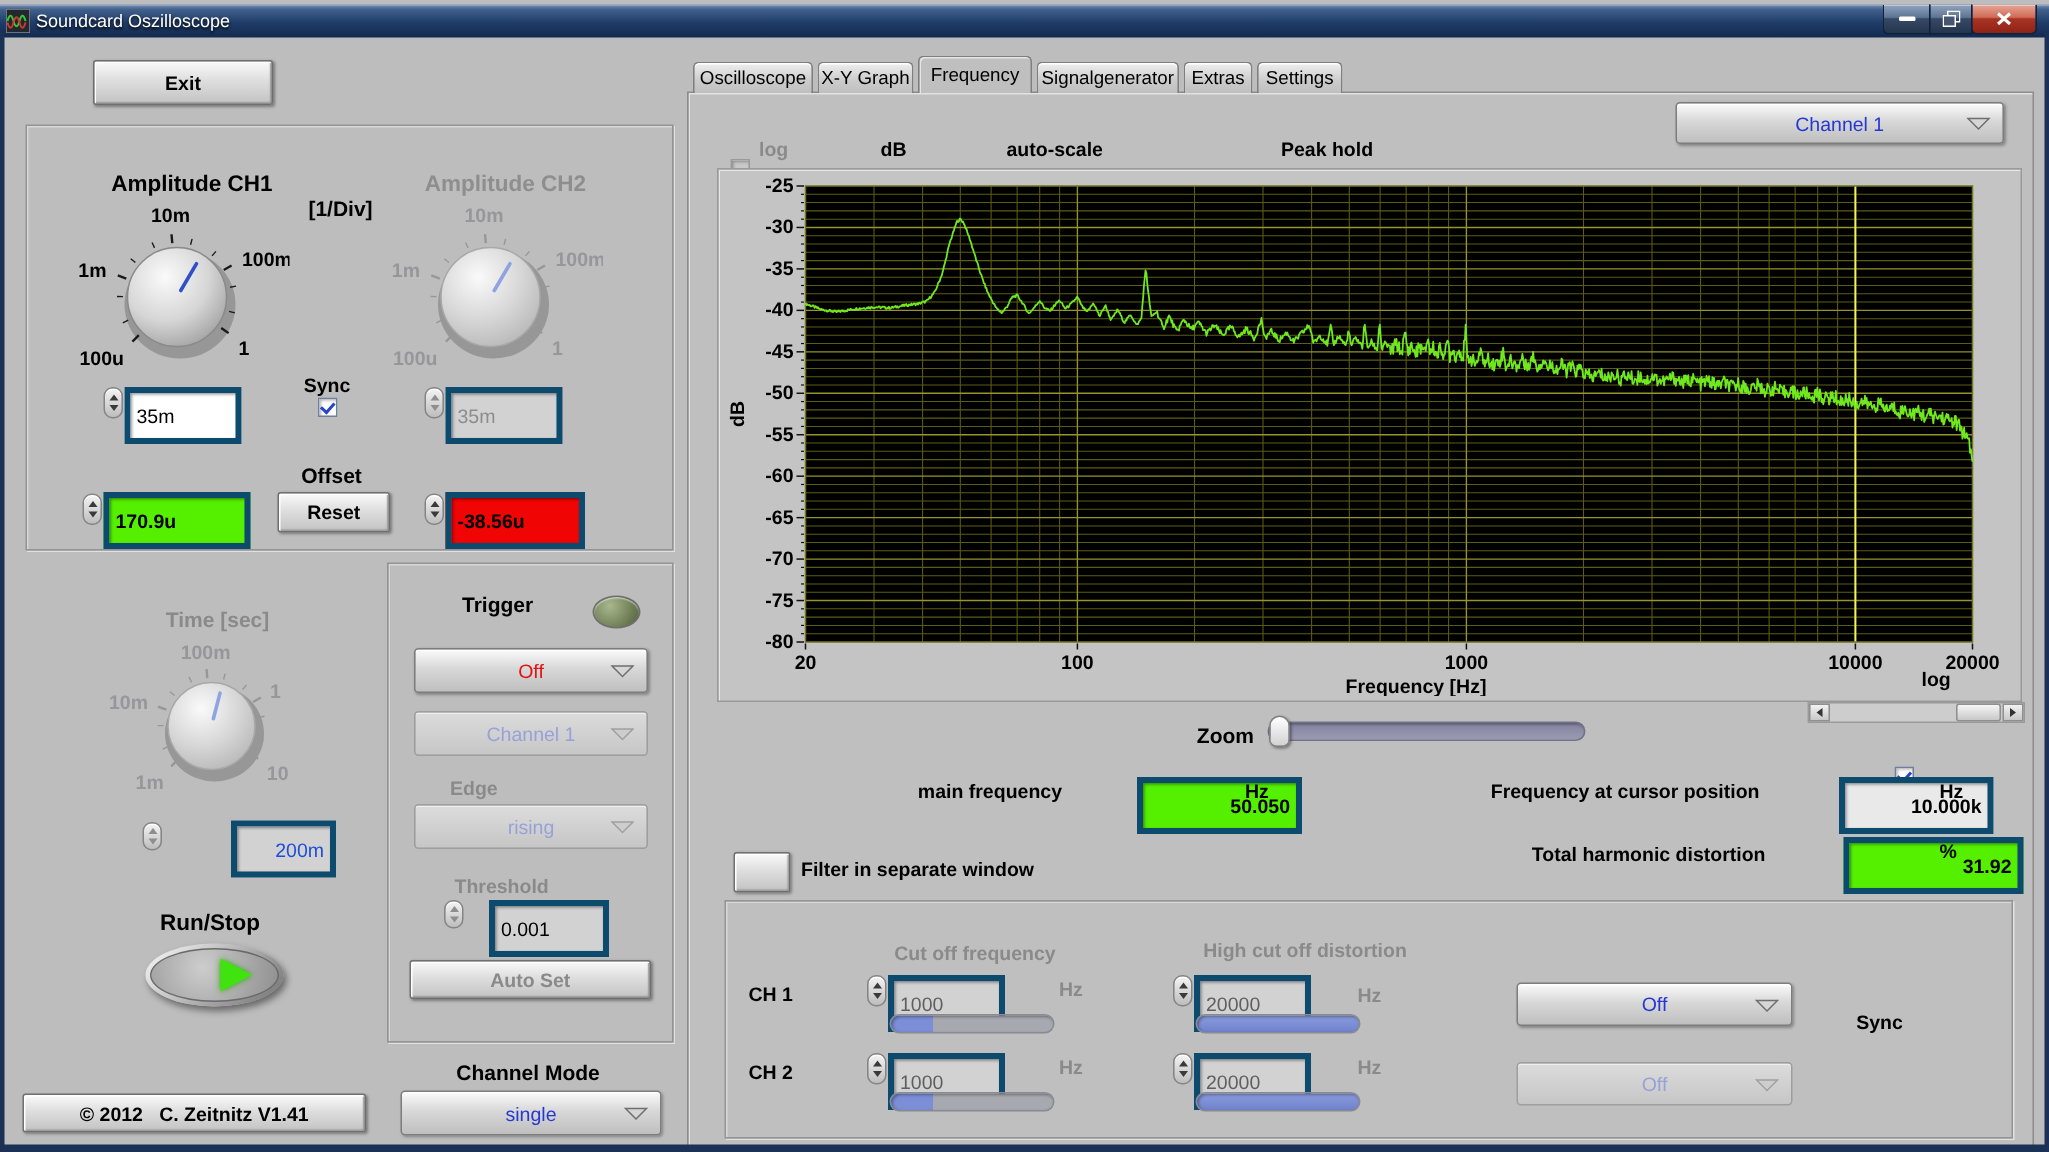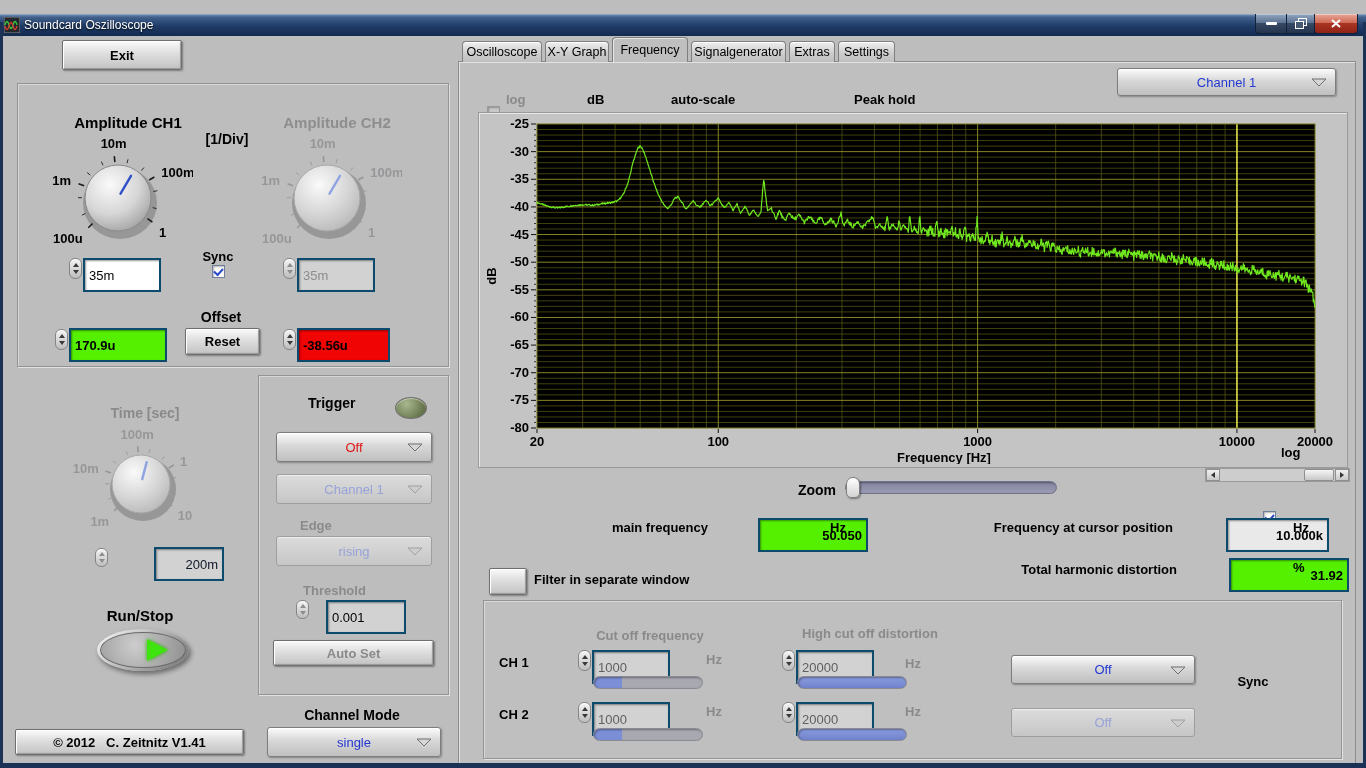--- a/index.html
+++ b/index.html
@@ -3,39 +3,39 @@
 <meta charset="utf-8">
 <style>
   html,body{margin:0;padding:0;background:#555;font-family:"Liberation Sans",sans-serif;}
   #win{position:relative;width:1366px;height:768px;background:#bdbdbd;overflow:hidden;}
   .a{position:absolute;}
   .lbl{font-weight:bold;font-size:13px;color:#000;white-space:nowrap;}
   .lbl.gray{color:#8a8a8a;}
   .center{text-align:center;}
   .rightal{text-align:right;}
   
-  #titlebar{left:0;top:14px;width:1366px;height:22px;background:linear-gradient(180deg,#7d96b7 0%,#41608c 15%,#1f3c68 55%,#122a50 100%);box-shadow:inset 0 1px 0 #89a2c2;}
+  #titlebar{left:0;top:3px;width:1366px;height:22px;background:linear-gradient(180deg,#7d96b7 0%,#41608c 15%,#1f3c68 55%,#122a50 100%);box-shadow:inset 0 1px 0 #89a2c2;}
   #title-text{left:24px;top:4px;color:#fff;font-size:12px;text-shadow:0 1px 2px #000;}
   #winbtns{right:8px;top:0;display:flex;}
   .wbtn{height:19px;border:1px solid #10213c;border-top:none;background:linear-gradient(180deg,#93a6c0 0%,#5d7493 45%,#364964 50%,#24354e 100%);display:flex;align-items:center;justify-content:center;margin-left:-1px;box-shadow:inset 0 1px 0 rgba(255,255,255,.4);}
   .wbtn.close{background:linear-gradient(180deg,#e8a89a 0%,#cf6a55 45%,#a93423 50%,#8f2315 100%);border-radius:0 0 4px 4px;}
   .wbtn:first-child{border-radius:0 0 0 4px;}
   
   .btn{background:linear-gradient(180deg,#fafafa 0%,#dedede 45%,#c3c3c3 100%);border:1px solid #6f6f6f;box-shadow:inset 1px 1px 0 #fff,inset -1px -1px 1px #9a9a9a,1px 1px 2px rgba(0,0,0,.35);font-weight:bold;font-size:13px;display:flex;align-items:center;justify-content:center;color:#000;border-radius:2px;}
   .btn.graytext{color:#8a8a8a;}
   
   .grp{border:1px solid #949494;box-shadow:1px 1px 0 rgba(255,255,255,.55),inset 1px 1px 0 rgba(255,255,255,.4);}
   
   .dd{background:linear-gradient(180deg,#fbfbfb 0%,#d8d8d8 45%,#bfbfbf 100%);border:1px solid #7d7d7d;border-radius:3px;box-shadow:inset 0 1px 0 #fff,1px 1px 2px rgba(0,0,0,.3);display:flex;align-items:center;justify-content:center;font-weight:normal;font-size:13px;color:#2438d2;}
   .dd.dis{color:#97a2d8;background:linear-gradient(180deg,#dcdcdc,#c6c6c6);border-color:#9e9e9e;box-shadow:inset 0 1px 0 #eee;}
   .dd.redtext{color:#e01414;}
   .dd svg.tri{position:absolute;right:8px;top:50%;margin-top:-4px;}
   .dd.dis svg.tri polygon{fill:#cdcdcd;stroke:#a0a0a0;}
   
-  .field{background:#fff;border:2px solid #0c4a6e;box-shadow:inset 1px 1px 2px rgba(0,0,0,.4);font-size:13px;display:flex;align-items:center;padding:15px 4px;color:#000;box-sizing:border-box;}
+  .field{background:#fff;border:4px solid #0c4a6e;box-shadow:inset 1px 1px 2px rgba(0,0,0,.4);font-size:13px;display:flex;align-items:center;padding:15px 4px;color:#000;box-sizing:border-box;}
   .field.dis{background:#d2d2d2;color:#5f5f5f;}
   .field.rt{justify-content:flex-end;margin-left:46px;}
   .field.green{background:#55f000;font-weight:bold;}
   .field.red{background:#f00404;font-weight:bold;}
   .field.lite{background:#e9e9e9;font-weight:bold;}
   
   .spin{width:13px;height:21px;border:1px solid #858585;border-radius:6px;background:linear-gradient(180deg,#f4f4f4,#bdbdbd);display:flex;flex-direction:column;align-items:center;justify-content:center;gap:3px;box-shadow:inset 0 1px 0 #fff;box-sizing:border-box;}
   .spin i{display:block;width:0;height:0;border-left:3px solid transparent;border-right:3px solid transparent;}
   .spin .up{border-bottom:4px solid #3a3a3a;}
   .spin .dn{border-top:4px solid #3a3a3a;}
@@ -223,21 +223,21 @@
         <line x1="105.84585617165072" y1="72.51664000870278" x2="109.70158819310707" y2="73.58122000979063" stroke="#979797" stroke-width="0.9"></line>
         <text x="113.97114317029974" y="45.5" text-anchor="start" fill="#97979a" font-size="13" font-weight="bold">1</text>
         <line x1="101.21286541724774" y1="82.35444596323347" x2="106.12777768298169" y2="85.79590458133976" stroke="#979797" stroke-width="1.6"></line>
         <text x="111.86184199300463" y="99.81093963579707" text-anchor="start" fill="#97979a" font-size="13" font-weight="bold">10</text>
         <line x1="76.25739085678154" y1="59.1606851483622" x2="80.68843623607967" y2="42.10693961119058" stroke="#8fa3e0" stroke-width="2.4" stroke-linecap="round"></line>
       </svg>
     <div class="a spin dis" style="left:95px;top:526px;height:19px">
         <i class="up"></i>
         <i class="dn"></i>
       </div>
-    <div class="a field dis rt" style="left:108px;top:525px;width:70px;height:19px;color:#0f172a">200m</div>
+    <div class="a field dis rt" style="left:108px;top:525px;width:70px;height:19px;color:#1d4ed8">200m</div>
     <div class="a lbl center" style="left:80px;top:585px;width:120px;font-size:15px">Run/Stop</div>
     <div class="a" id="runbtn">
       <div class="inner">
           <div id="play-icon"></div>
         </div>
     </div>
     <div class="a btn" style="left:15px;top:707px;width:227px;height:24px;font-size:13px;white-space:pre">© 2012   C. Zeitnitz V1.41</div>
 
     <div class="a grp" style="left:258px;top:353px;width:189px;height:318px"></div>
     <div class="a lbl" style="left:308px;top:373px;font-size:14px">Trigger</div>

